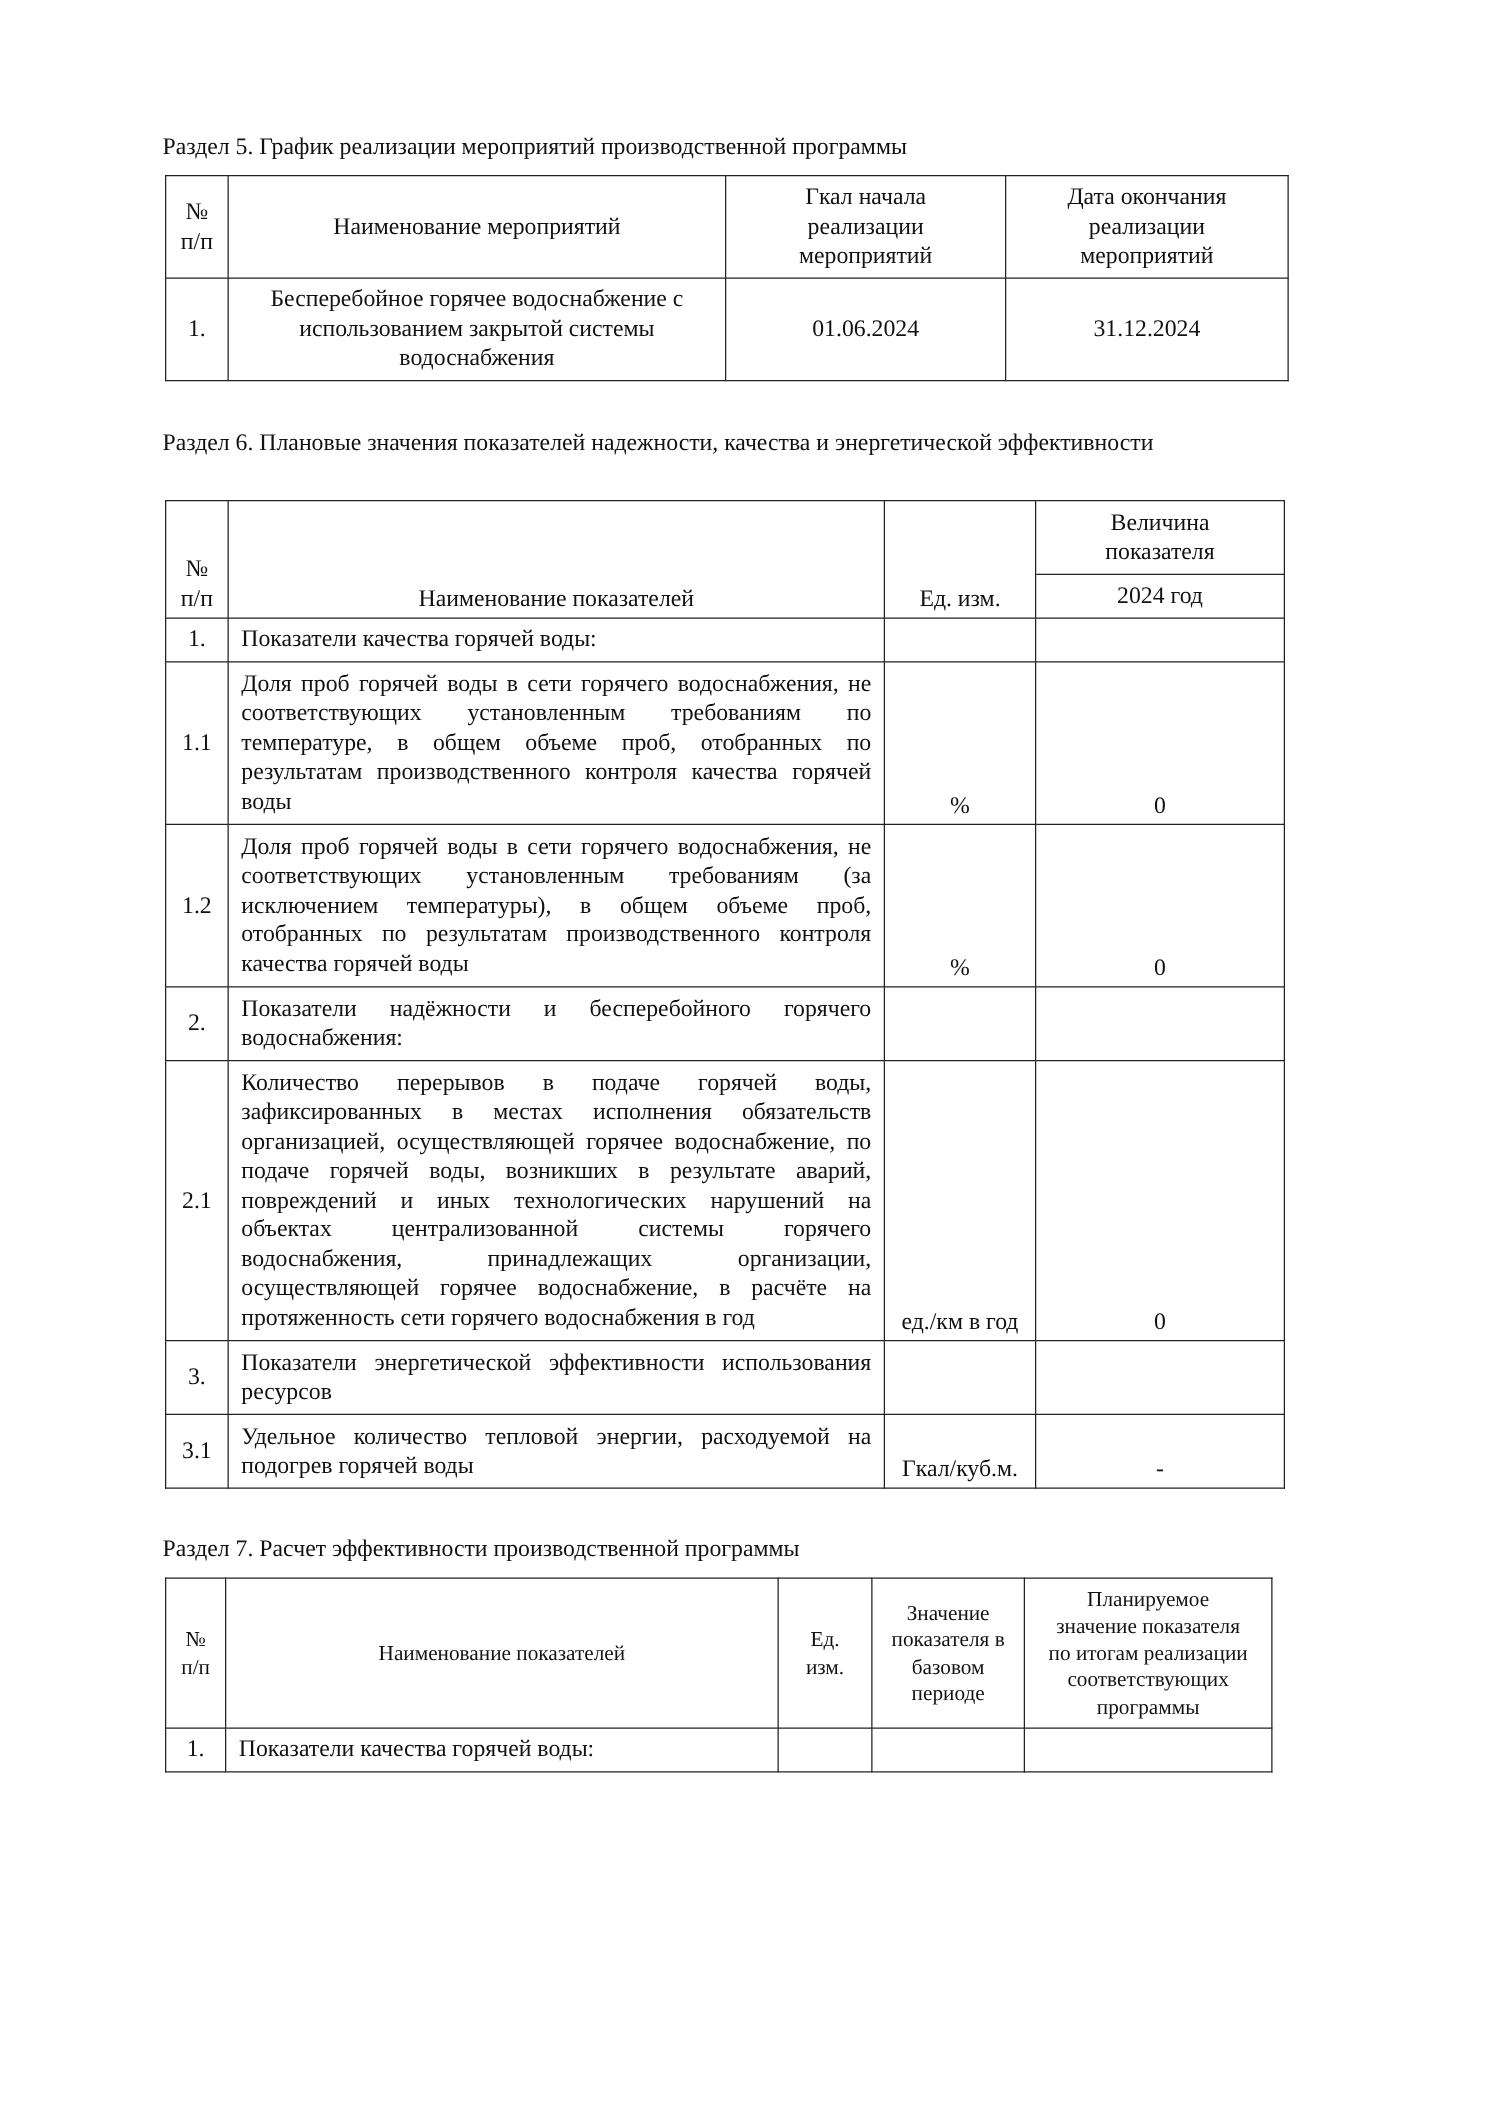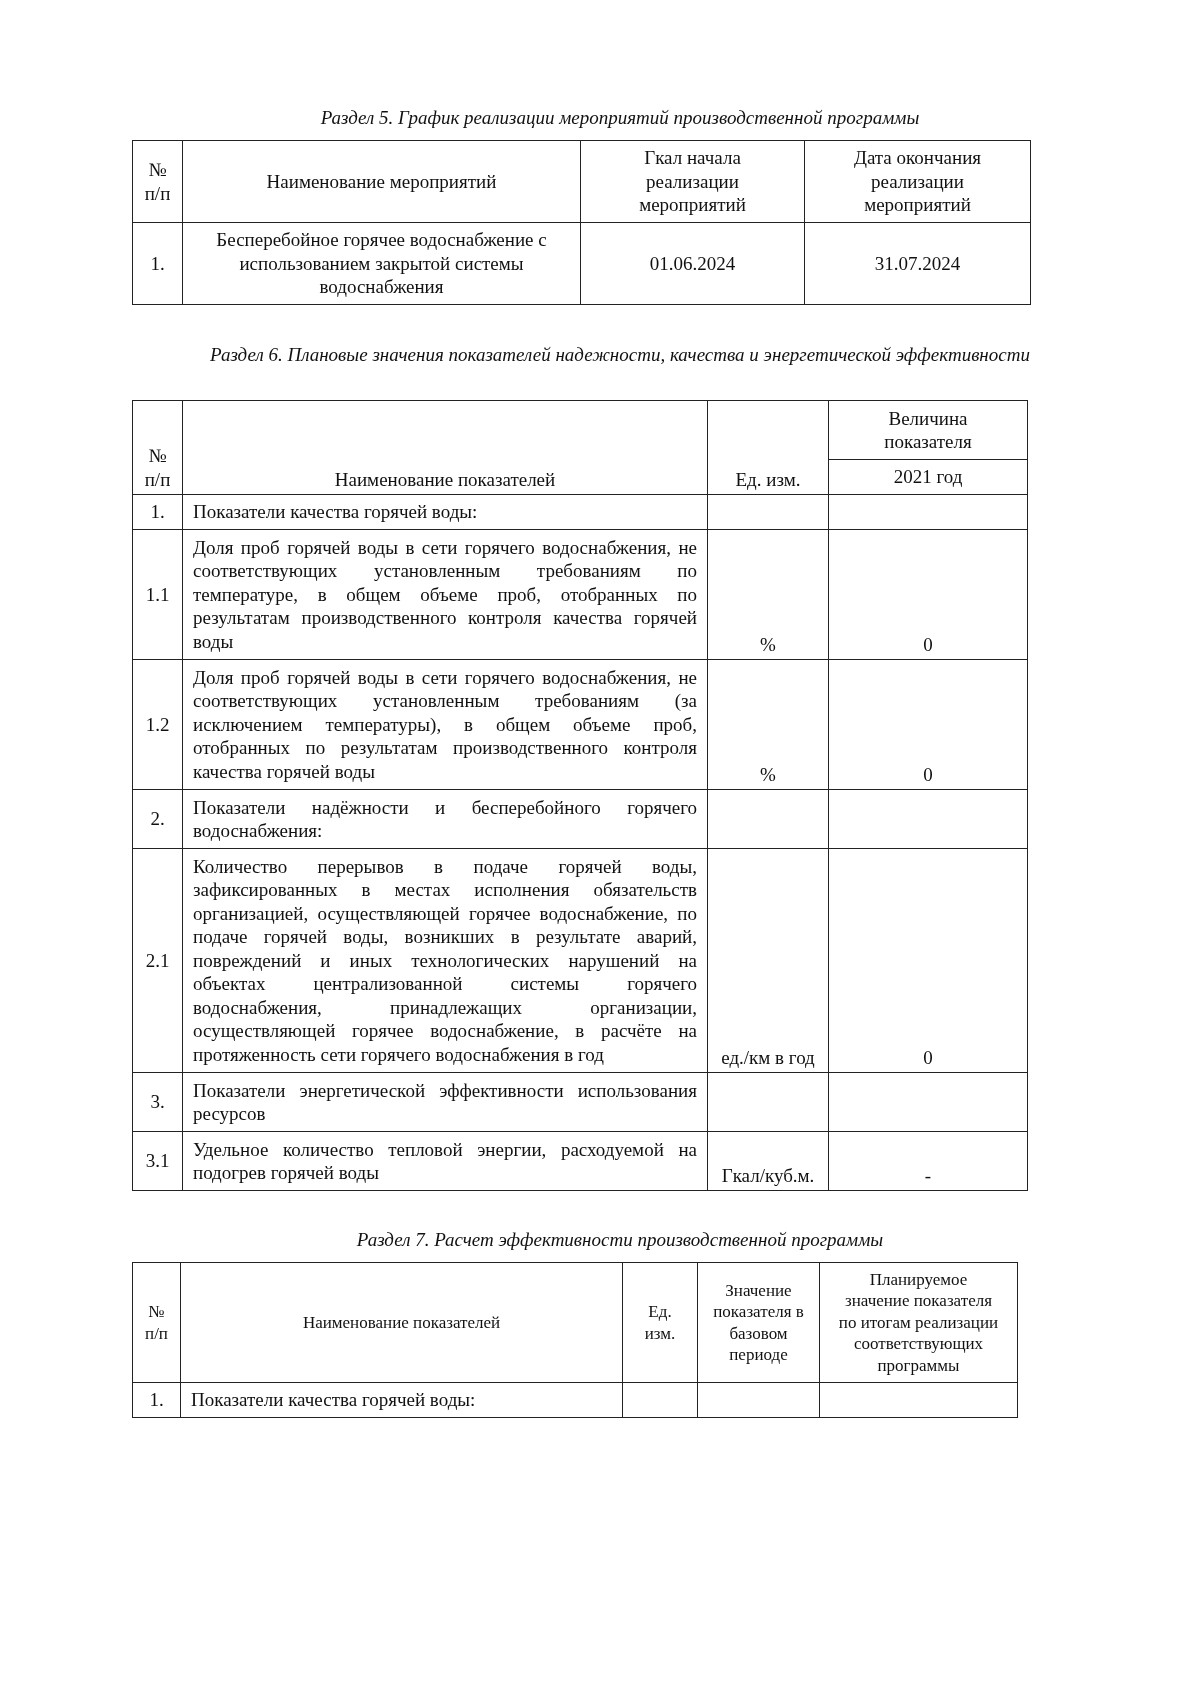--- a/index.html
+++ b/index.html
@@ -1,17 +1,17 @@
 <!DOCTYPE html>
 <html><head>
 <meta charset="utf-8">
 <style>
   html, body { margin: 0; padding: 0; background: #ffffff; }
   body { width: 1200px; height: 1698px; position: relative; font-family: "Liberation Serif", serif; color: #111; font-size: 19px; }
-  .caption { position: absolute; left: 130px; width: 980px; text-align: center; line-height: 23px; font-style: italic; }
+  .caption { position: absolute; left: 130px; width: 980px; text-align: left; line-height: 23px; }
   table { position: absolute; border-collapse: collapse; table-layout: fixed; }
   td { border: 1.3px solid #222; padding: 0 10px; vertical-align: middle; line-height: 23.5px; }
   .c { text-align: center; }
   .j { text-align: justify; text-align-last: left; }
   .bottom { vertical-align: bottom; padding-bottom: 3px; }
   .small { font-size: 17px; line-height: 21.5px; }
 </style>
 </head>
 <body>
 
@@ -27,42 +27,42 @@
       <tr style="height:82px;">
     <td class="c"><span>№</span><br><span>п/п</span></td>
     <td class="c">Наименование мероприятий</td>
     <td class="c"><span>Гкал начала</span><br><span>реализации</span><br><span>мероприятий</span></td>
     <td class="c"><span>Дата окончания</span><br><span>реализации</span><br><span>мероприятий</span></td>
   </tr>
   <tr style="height:82px;">
     <td class="c">1.</td>
     <td class="c"><span>Бесперебойное горячее водоснабжение с</span><br><span>использованием закрытой системы</span><br><span>водоснабжения</span></td>
     <td class="c">01.06.2024</td>
-    <td class="c">31.07.2024</td>
+    <td class="c">31.12.2024</td>
   </tr>
 </tbody>
   </table>
 
 <div class="caption" style="top:343px;"><span>Раздел 6. Плановые значения показателей надежности, качества и энергетической эффективности</span><br></div>
 <table style="left:132px; top:400px; width:895px;">
   <colgroup>
       <col style="width:50px">
       <col style="width:525px">
       <col style="width:121px">
       <col style="width:199px">
     </colgroup>
   <tbody>
       <tr style="height:59px;">
     <td class="c bottom" rowspan="2"><span>№</span><br><span>п/п</span></td>
     <td class="c bottom" rowspan="2">Наименование показателей</td>
     <td class="c bottom" rowspan="2">Ед. изм.</td>
     <td class="c"><span>Величина</span><br><span>показателя</span></td>
   </tr>
   <tr style="height:35px;">
-    <td class="c">2021 год</td>
+    <td class="c">2024 год</td>
   </tr>
   <tr style="height:35px;">
     <td class="c">1.</td>
     <td class="j">Показатели качества горячей воды:</td>
     <td class="c bottom"></td>
     <td class="c bottom"></td>
   </tr>
   <tr style="height:130px;">
     <td class="c">1.1</td>
     <td class="j">Доля проб горячей воды в сети горячего водоснабжения, не соответствующих установленным требованиям по температуре, в общем объеме проб, отобранных по результатам производственного контроля качества горячей воды</td>

